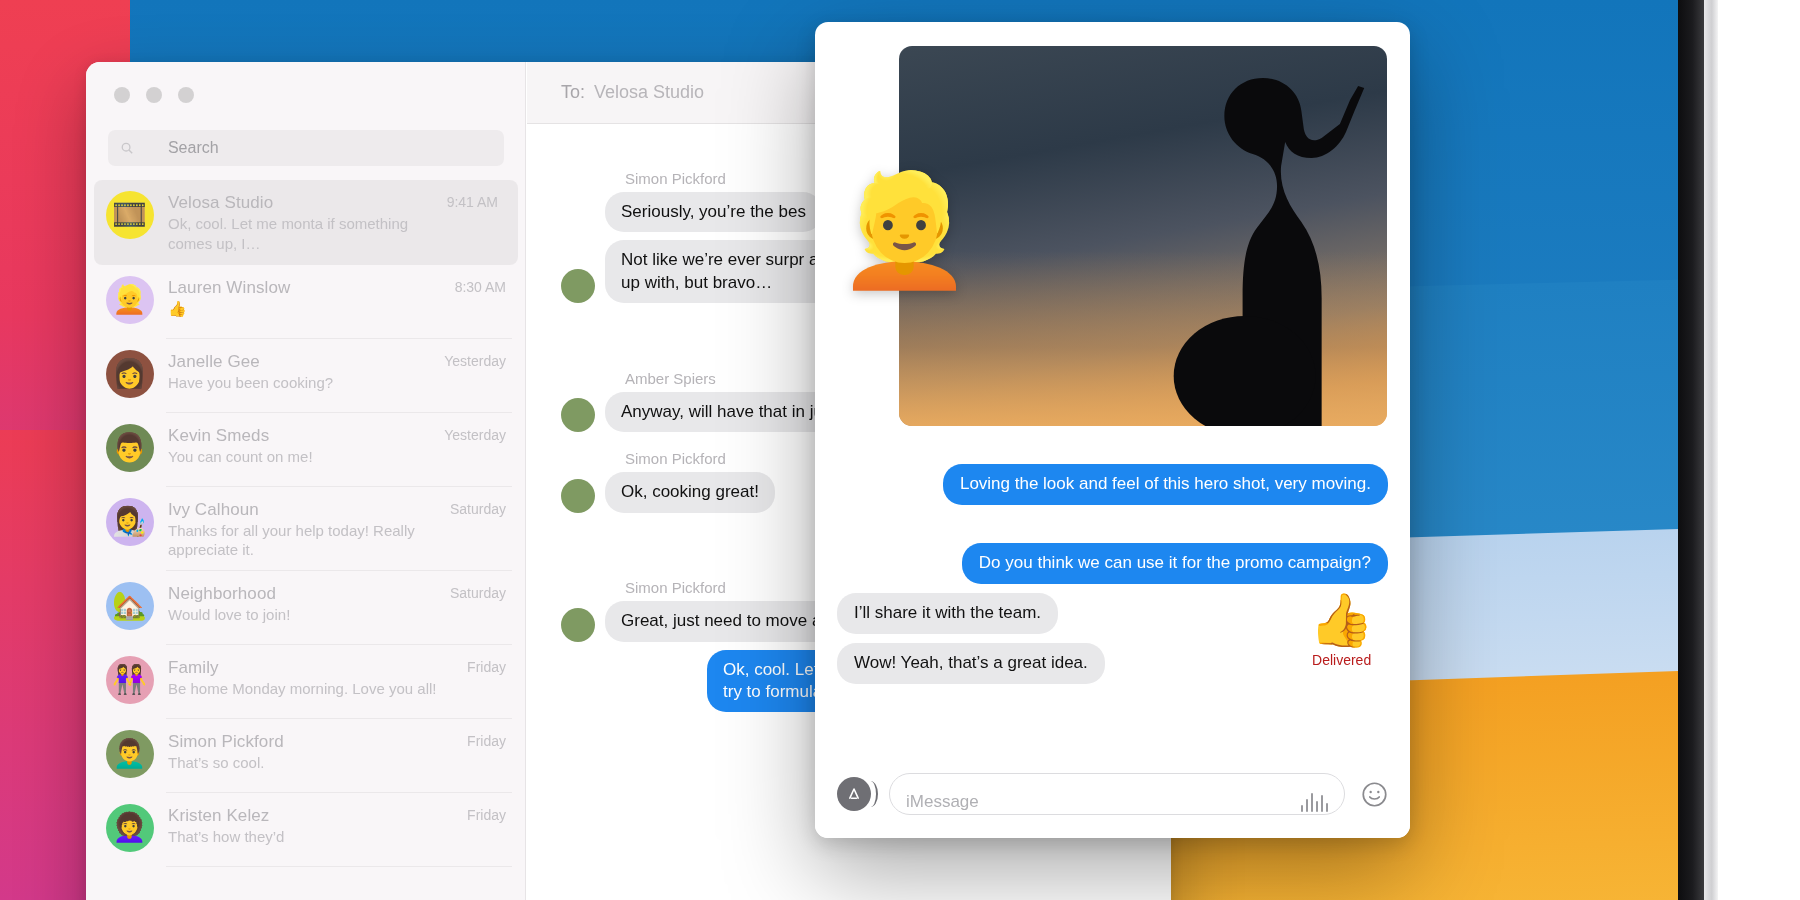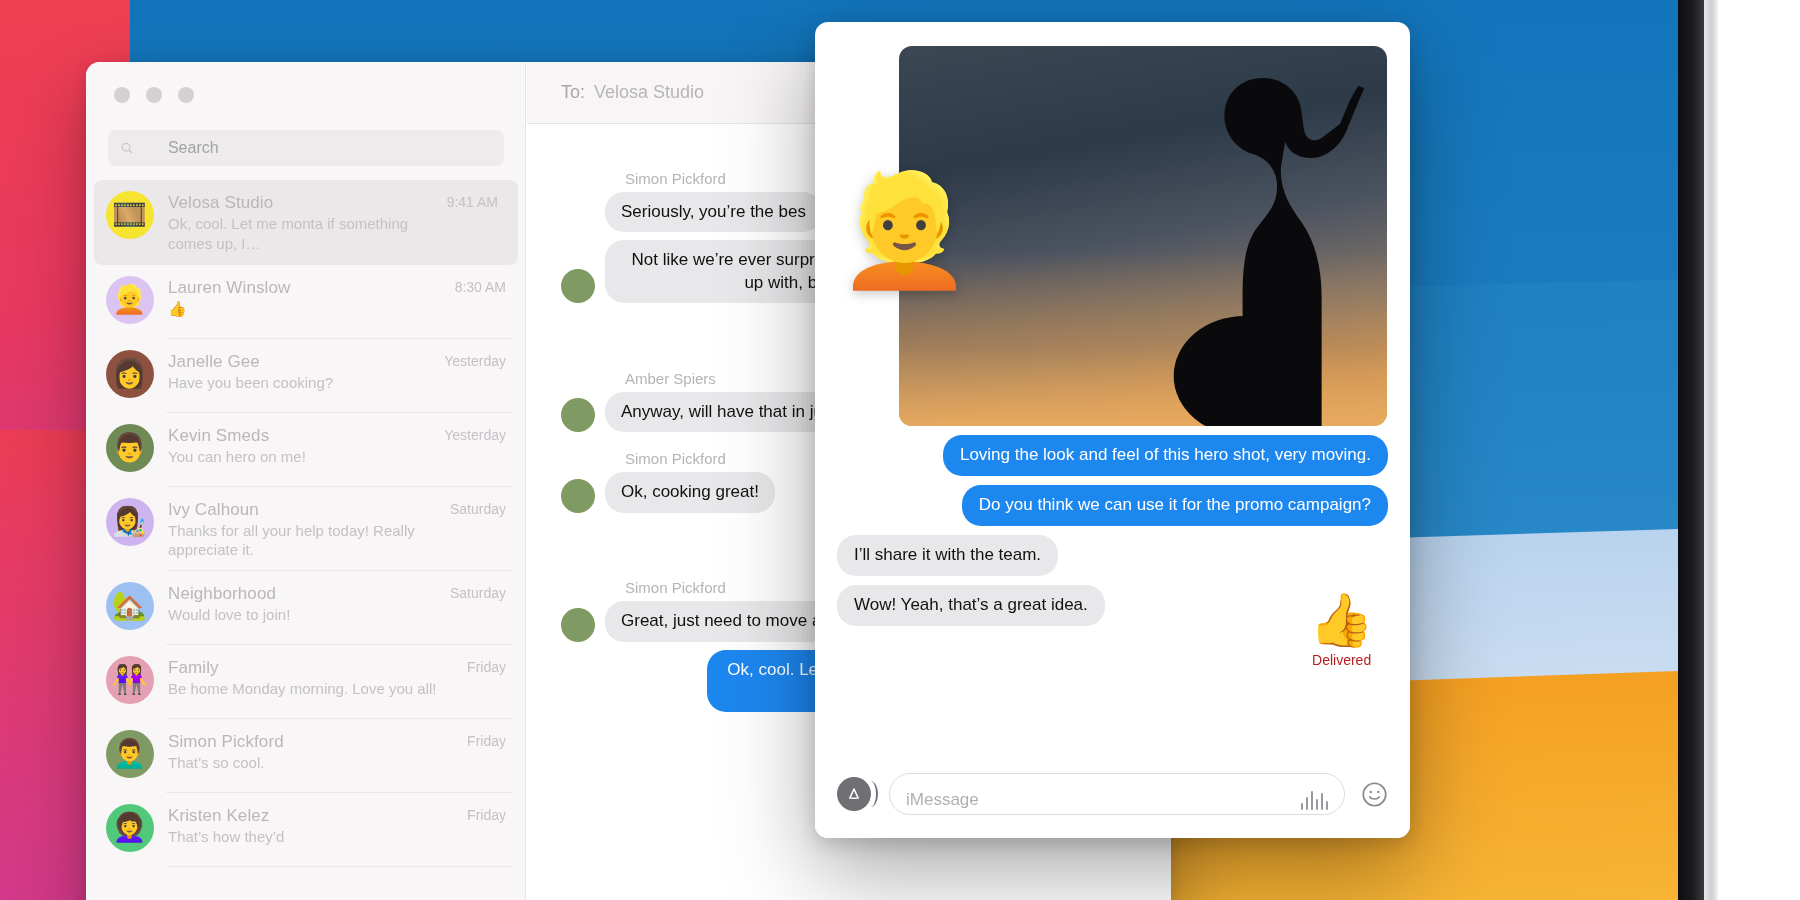--- a/index.html
+++ b/index.html
@@ -152,21 +152,21 @@
   .msg-row.me { justify-content:flex-end; }
   .msg-sender {
     font-size:15px; color:#b5b3b7; margin:18px 0 5px 64px;
   }
   .msg-avatar {
     width:34px; height:34px; border-radius:50%; flex:0 0 34px;
     margin-right:10px; overflow:hidden; background:#cfd6c4;
   }
   .bubble {
     max-width:430px; border-radius:19px; padding:9px 16px;
-    font-size:17px; line-height:1.32; position:relative;text-align:center;
+    font-size:17px; line-height:1.32; position:relative;
   }
   .bubble.them { background:#e8e8ea; color:#111; }
   .bubble.me { background:#1d87f0; color:#fff; }
   .spacer34 { width:44px; flex:0 0 44px; }
 
   
   #front-window {
     position:absolute; left:815px; top:22px; width:595px; height:816px;
     background:#ffffff; border-radius:13px;
     box-shadow:0 34px 90px rgba(0,0,0,.34), 0 6px 20px rgba(0,0,0,.16);
@@ -211,21 +211,21 @@
     display:flex; align-items:center; justify-content:center;
   }
 
   .front-row { display:flex; margin-top:9px; }
   .front-row.me { justify-content:flex-end; }
   .front-row.them { justify-content:flex-start; }
   .fbubble {
     border-radius:19px; padding:9px 17px; font-size:17px; line-height:1.35;
     max-width:490px;
   }
-  .fbubble.me { background:#1d87f0; color:#fff; }
+  .fbubble.me { background:#1d87f0; color:#fff;margin-top:29px; }
   .fbubble.them { background:#e8e8ea; color:#121212; }
 
   #reaction-wrap {
     display:flex; flex-direction:column; align-items:center;
     position:absolute; right:36px; bottom:14px;
   }
   #reaction-emoji { font-size:52px; line-height:1; }
   #delivered-lbl { font-size:14px; color:#b91c1c; margin-top:6px; }
 
   #front-inputbar {
@@ -239,21 +239,21 @@
     flex:0 0 34px; margin-right:18px; position:relative;
   }
   #apps-btn svg { width:20px; height:20px; }
   #apps-btn:after {
     content:""; position:absolute; right:-7px; top:4px;
     width:13px; height:26px; border-right:2.5px solid #6f6f74;
     border-radius:0 50% 50% 0 / 0 50% 50% 0;
   }
   #imessage-field {
     flex:1; height:42px; border:1.4px solid #dcdcdf; border-radius:21px;
-    display:flex; align-items:flex-start; padding:16px 16px;
+    display:flex; align-items:flex-end; padding:2px 16px;
   }
   #imessage-input {
     border:none; outline:none; background:transparent; flex:1;
     font-family:"Liberation Sans", sans-serif; font-size:17px; color:#333;
   }
   #imessage-input::placeholder { color:#b0b0b4; }
   #audio-icon { display:flex; align-items:flex-end; gap:2.5px; height:20px; margin-left:8px; }
   #audio-icon i { display:block; width:2.5px; background:#9a9a9e; border-radius:2px; }
   #emoji-btn { margin-left:16px; font-size:25px; line-height:1; color:#8a8a8e; flex:0 0 auto; }
   #emoji-btn svg { width:27px; height:27px; display:block; }
@@ -323,21 +323,21 @@
             <div class="conv-name">Janelle Gee</div>
             <div class="conv-prev">Have you been cooking?</div>
           </div>
           <div class="conv-time">Yesterday</div>
           <div class="sep"></div>
         </div>
         <div class="conv">
           <div class="avatar" style="background:#6f8a55">👨</div>
           <div class="conv-body">
             <div class="conv-name">Kevin Smeds</div>
-            <div class="conv-prev">You can hero on me!</div>
+            <div class="conv-prev">You can count on me!</div>
           </div>
           <div class="conv-time">Yesterday</div>
           <div class="sep"></div>
         </div>
         <div class="conv">
           <div class="avatar" style="background:#cdb4ef">👩‍🎨</div>
           <div class="conv-body">
             <div class="conv-name">Ivy Calhoun</div>
             <div class="conv-prev">Thanks for all your help today! Really appreciate it.</div>
           </div>

